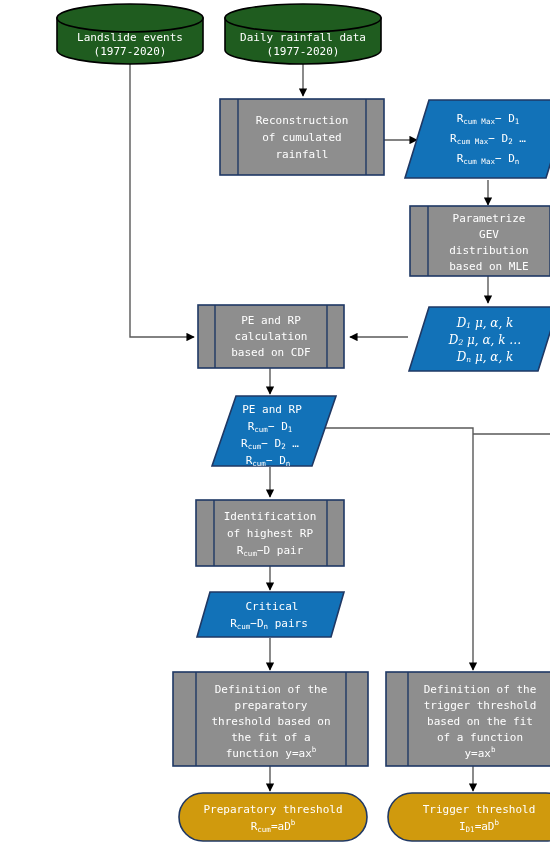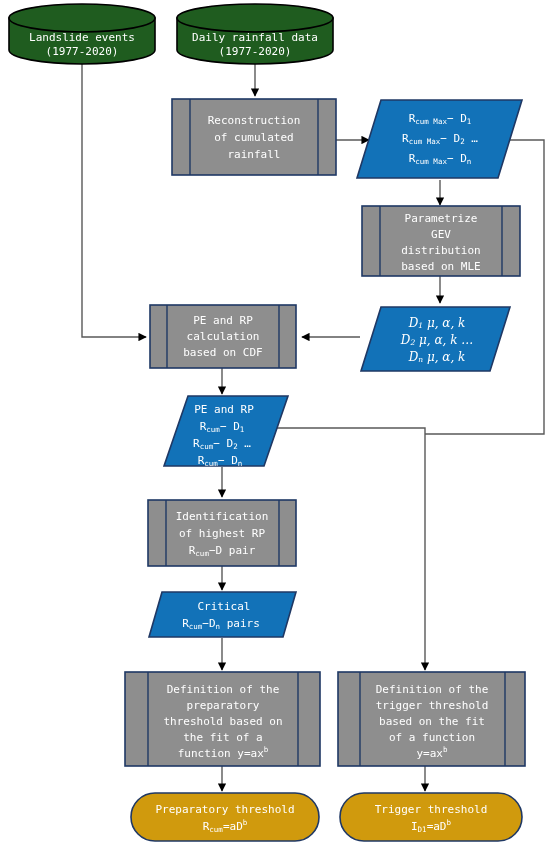--- a/index.html
+++ b/index.html
@@ -10,20 +10,21 @@
   body {
     width: 550px;
     height: 846px;
     font-family: "DejaVu Sans Mono", "Liberation Mono", monospace;
     overflow: hidden;
   }
   #diagram-root {
     position: relative;
     width: 502px;
     height: 846px;
+    margin-left: 48px;
   }
   svg.flow {
     display: block;
     width: 550px;
     height: 846px;
   }
   text {
     font-family: "DejaVu Sans Mono", "Liberation Mono", monospace;
     fill: #ffffff;
     font-size: 11px;

